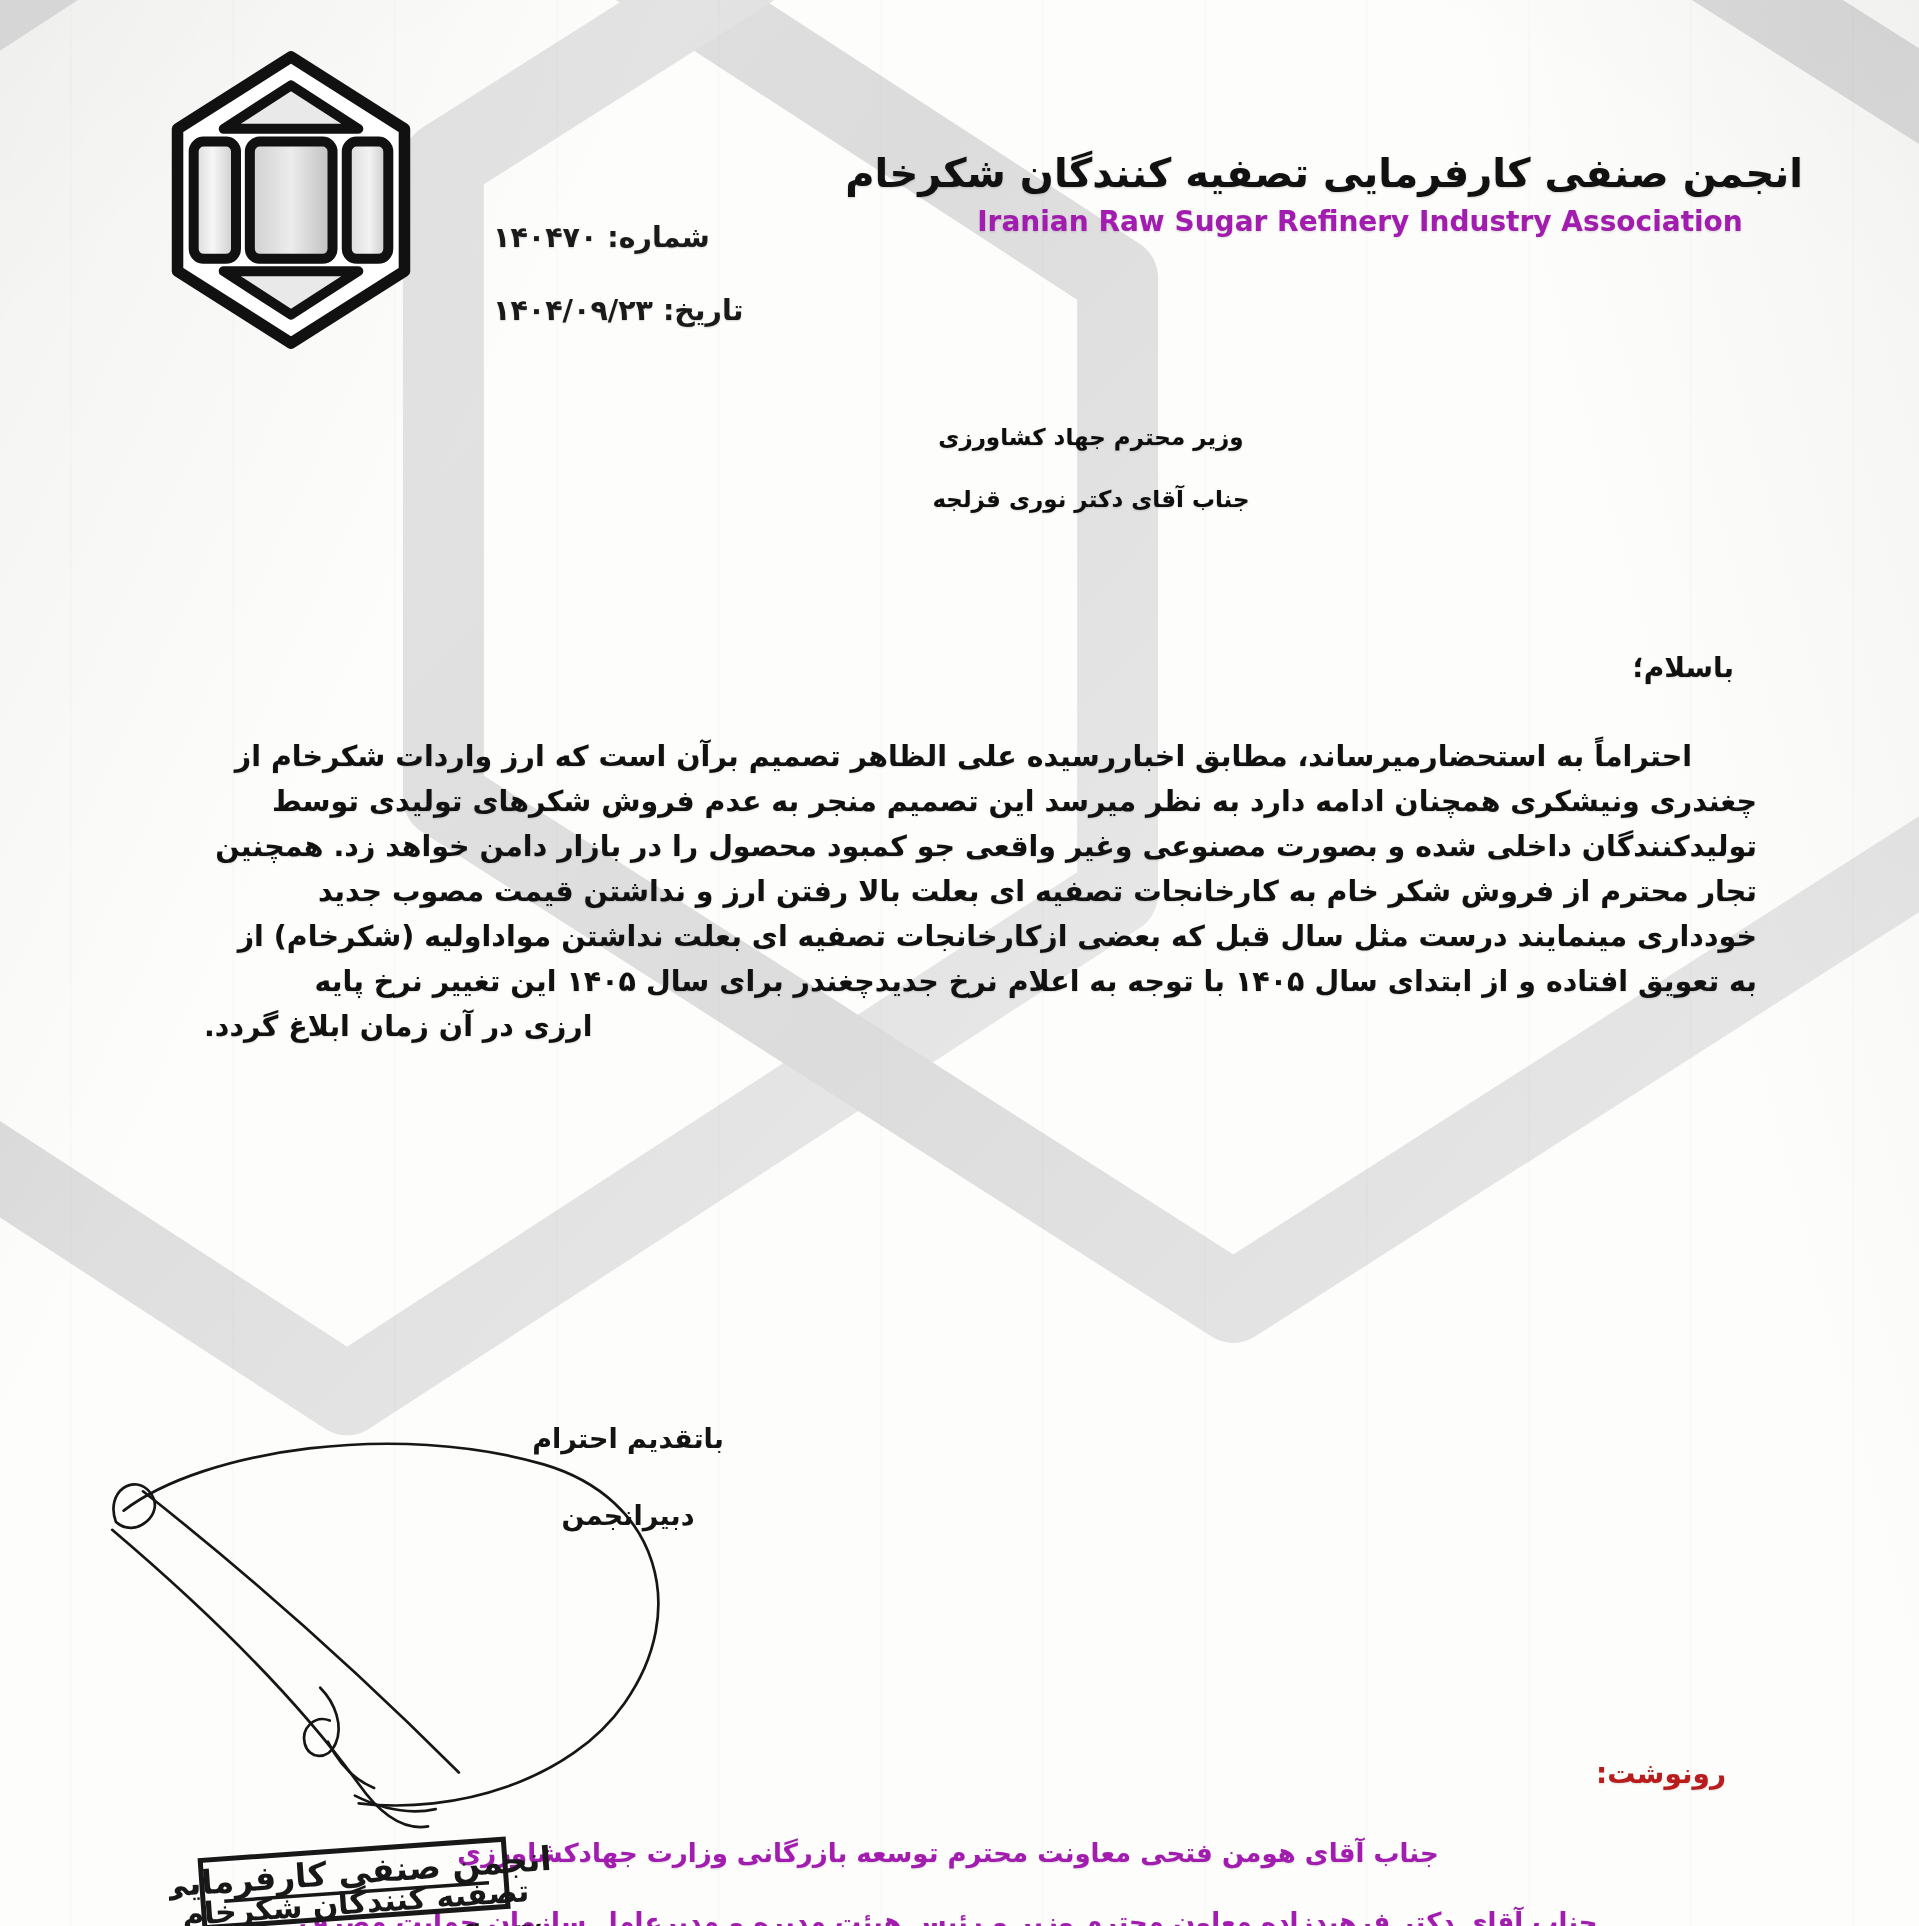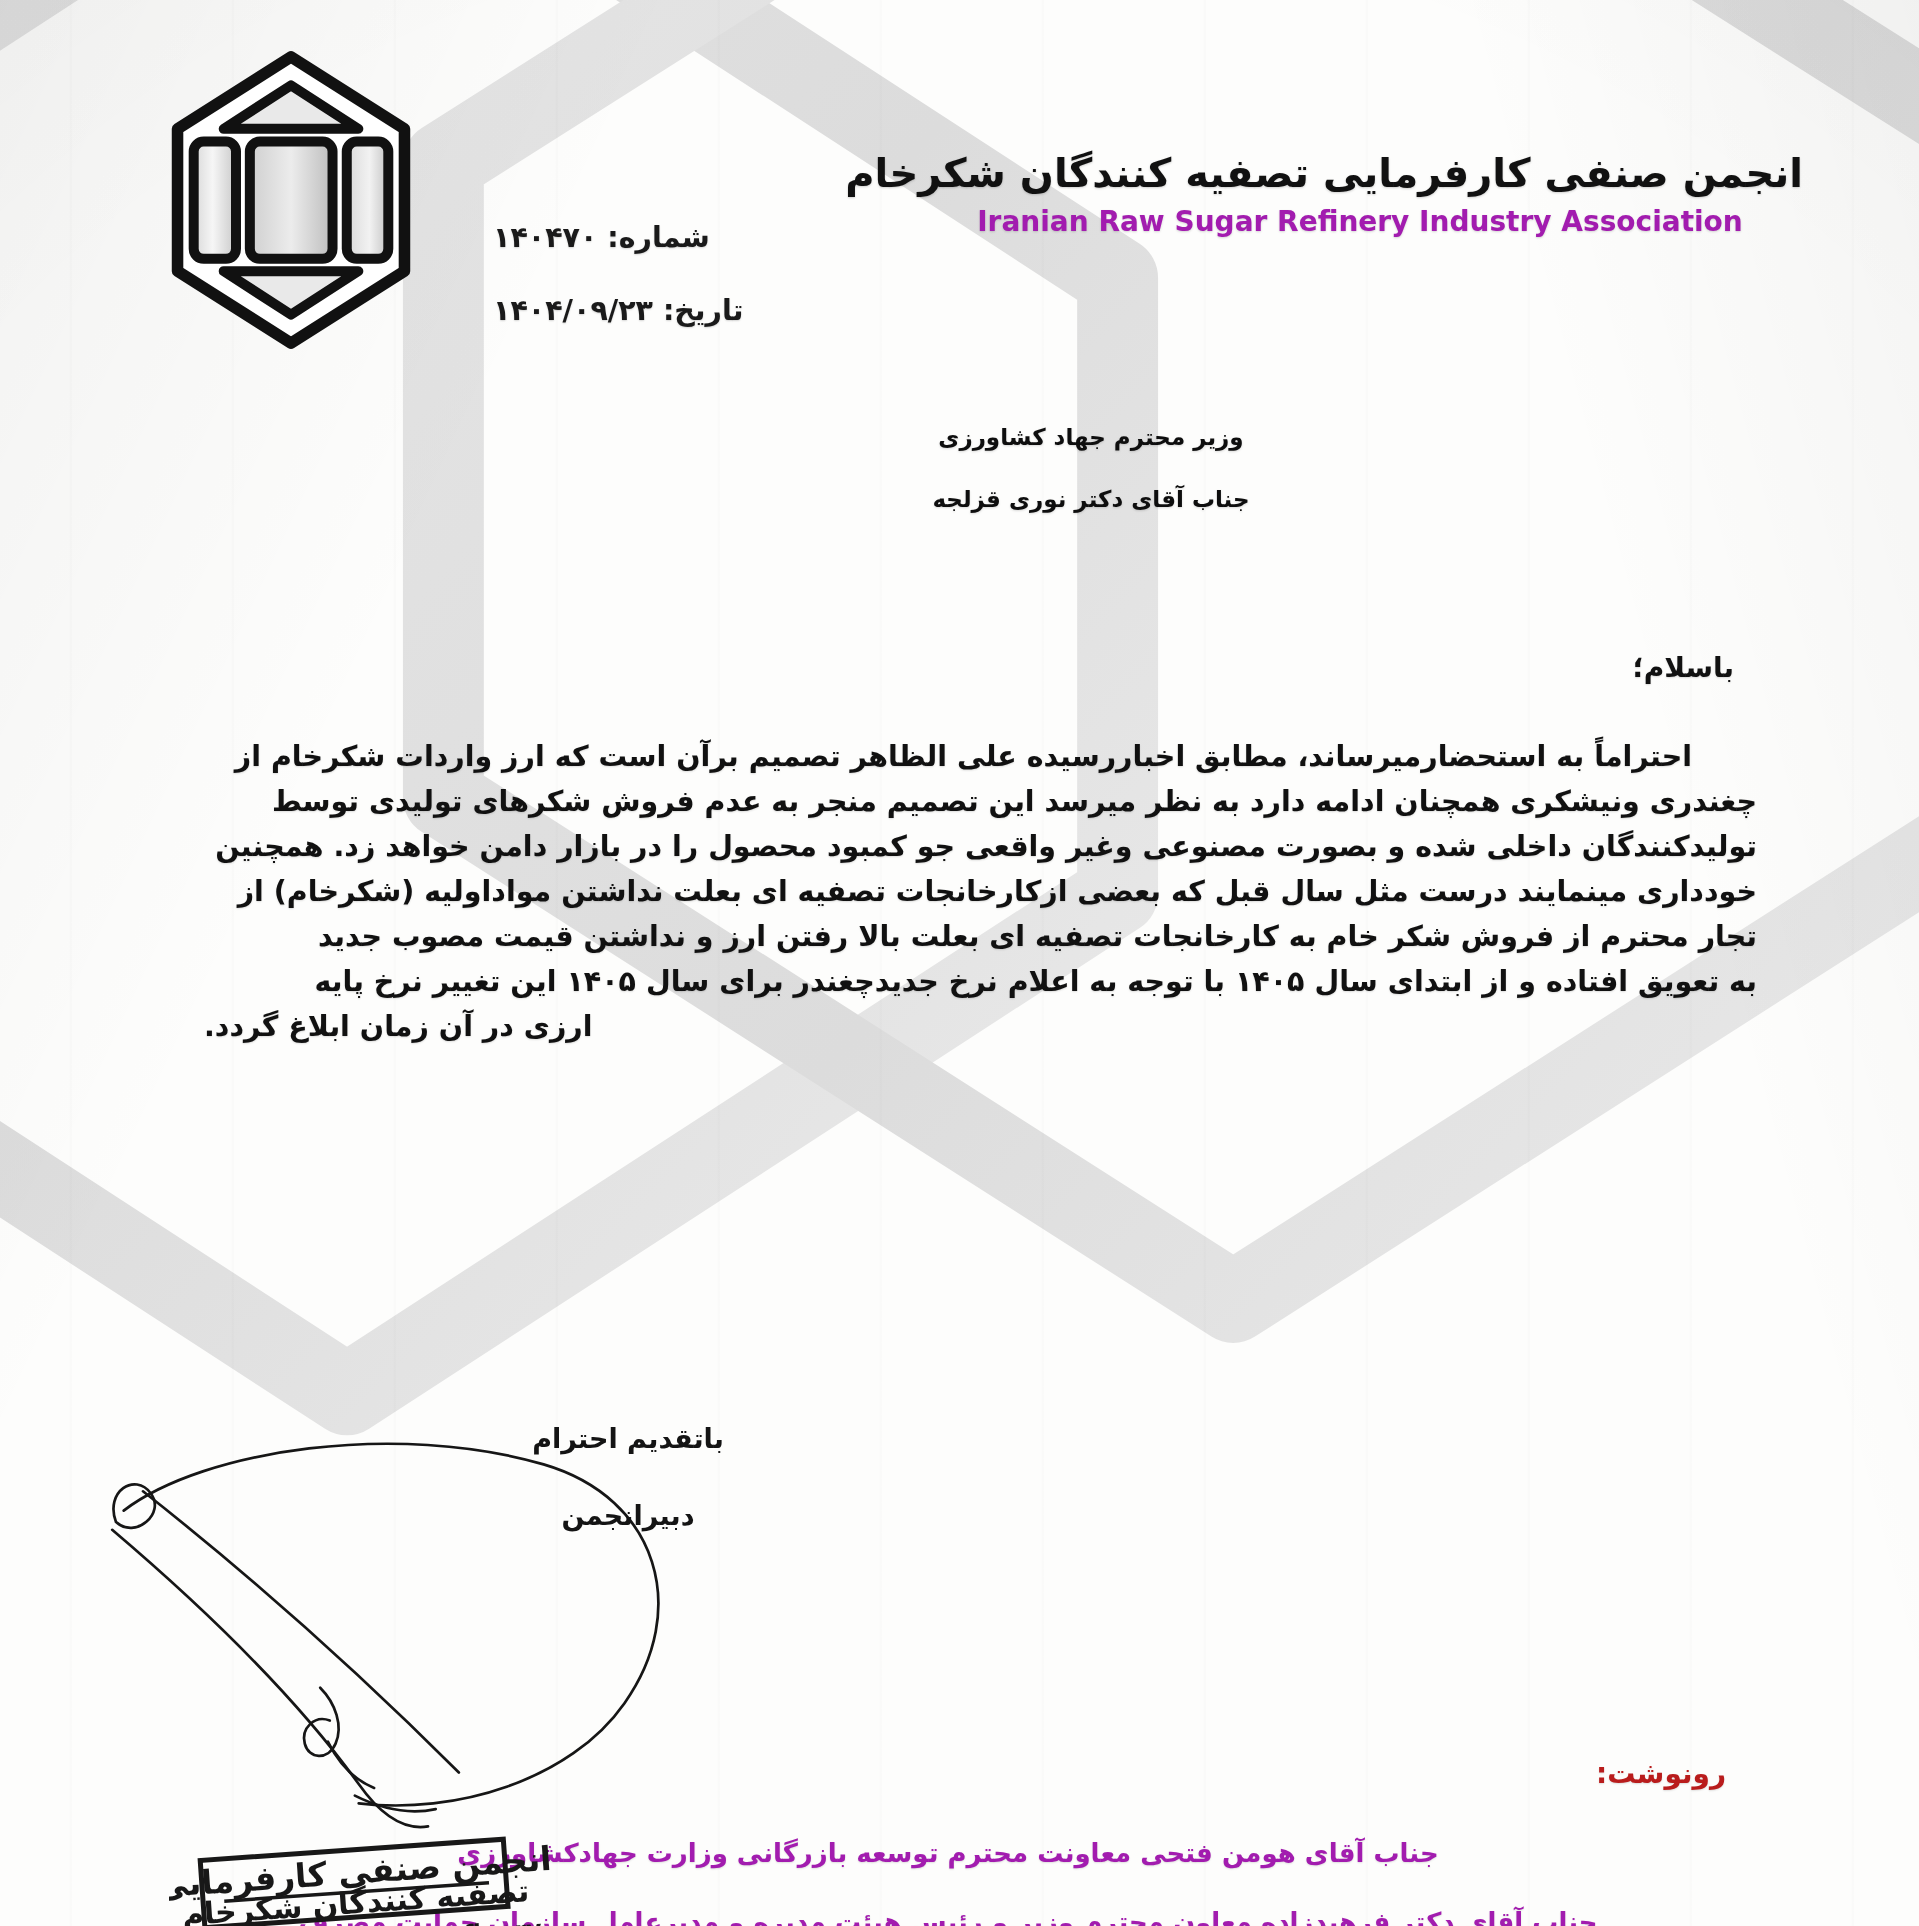--- a/index.html
+++ b/index.html
@@ -223,22 +223,22 @@
     <div class="addr-line">وزیر محترم جهاد کشاورزی</div>
     <div class="addr-line">جناب آقای دکتر نوری قزلجه</div>
   </div>
 
   <div class="greeting">باسلام؛</div>
 
   <div class="body-text">
     <div class="body-line indent">احتراماً به استحضارمیرساند، مطابق اخباررسیده علی الظاهر تصمیم برآن است که ارز واردات شکرخام از</div>
     <div class="body-line">چغندری ونیشکری همچنان ادامه دارد به نظر میرسد این تصمیم منجر به عدم فروش شکرهای تولیدی توسط</div>
     <div class="body-line">تولیدکنندگان داخلی شده و بصورت مصنوعی وغیر واقعی جو کمبود محصول را در بازار دامن خواهد زد. همچنین</div>
+    <div class="body-line">تجار محترم از فروش شکر خام به کارخانجات تصفیه ای بعلت بالا رفتن ارز و نداشتن قیمت مصوب جدید</div>
     <div class="body-line">خودداری مینمایند درست مثل سال قبل که بعضی ازکارخانجات تصفیه ای بعلت نداشتن مواداولیه (شکرخام) از</div>
-    <div class="body-line">تجار محترم از فروش شکر خام به کارخانجات تصفیه ای بعلت بالا رفتن ارز و نداشتن قیمت مصوب جدید</div>
     <div class="body-line">به تعویق افتاده و از ابتدای سال ۱۴۰۵ با توجه به اعلام نرخ جدیدچغندر برای سال ۱۴۰۵ این تغییر نرخ پایه</div>
     <div class="body-line" style="text-align:left;padding-left:46px;">ارزی در آن زمان ابلاغ گردد.</div>
   </div>
 
   <div class="sig-scribble">
     <svg viewBox="0 0 1900 1150" aria-hidden="true">
       <g fill="none" stroke="#161616" stroke-width="7" stroke-linecap="round">
         <path d="M 70 330 C 40 250 120 200 160 255 C 200 308 120 375 70 330 Z"></path>
         <path d="M 90 300 C 300 140 800 70 1180 180 C 1480 268 1560 560 1390 800
                  C 1250 1000 950 1090 700 1060"></path>

